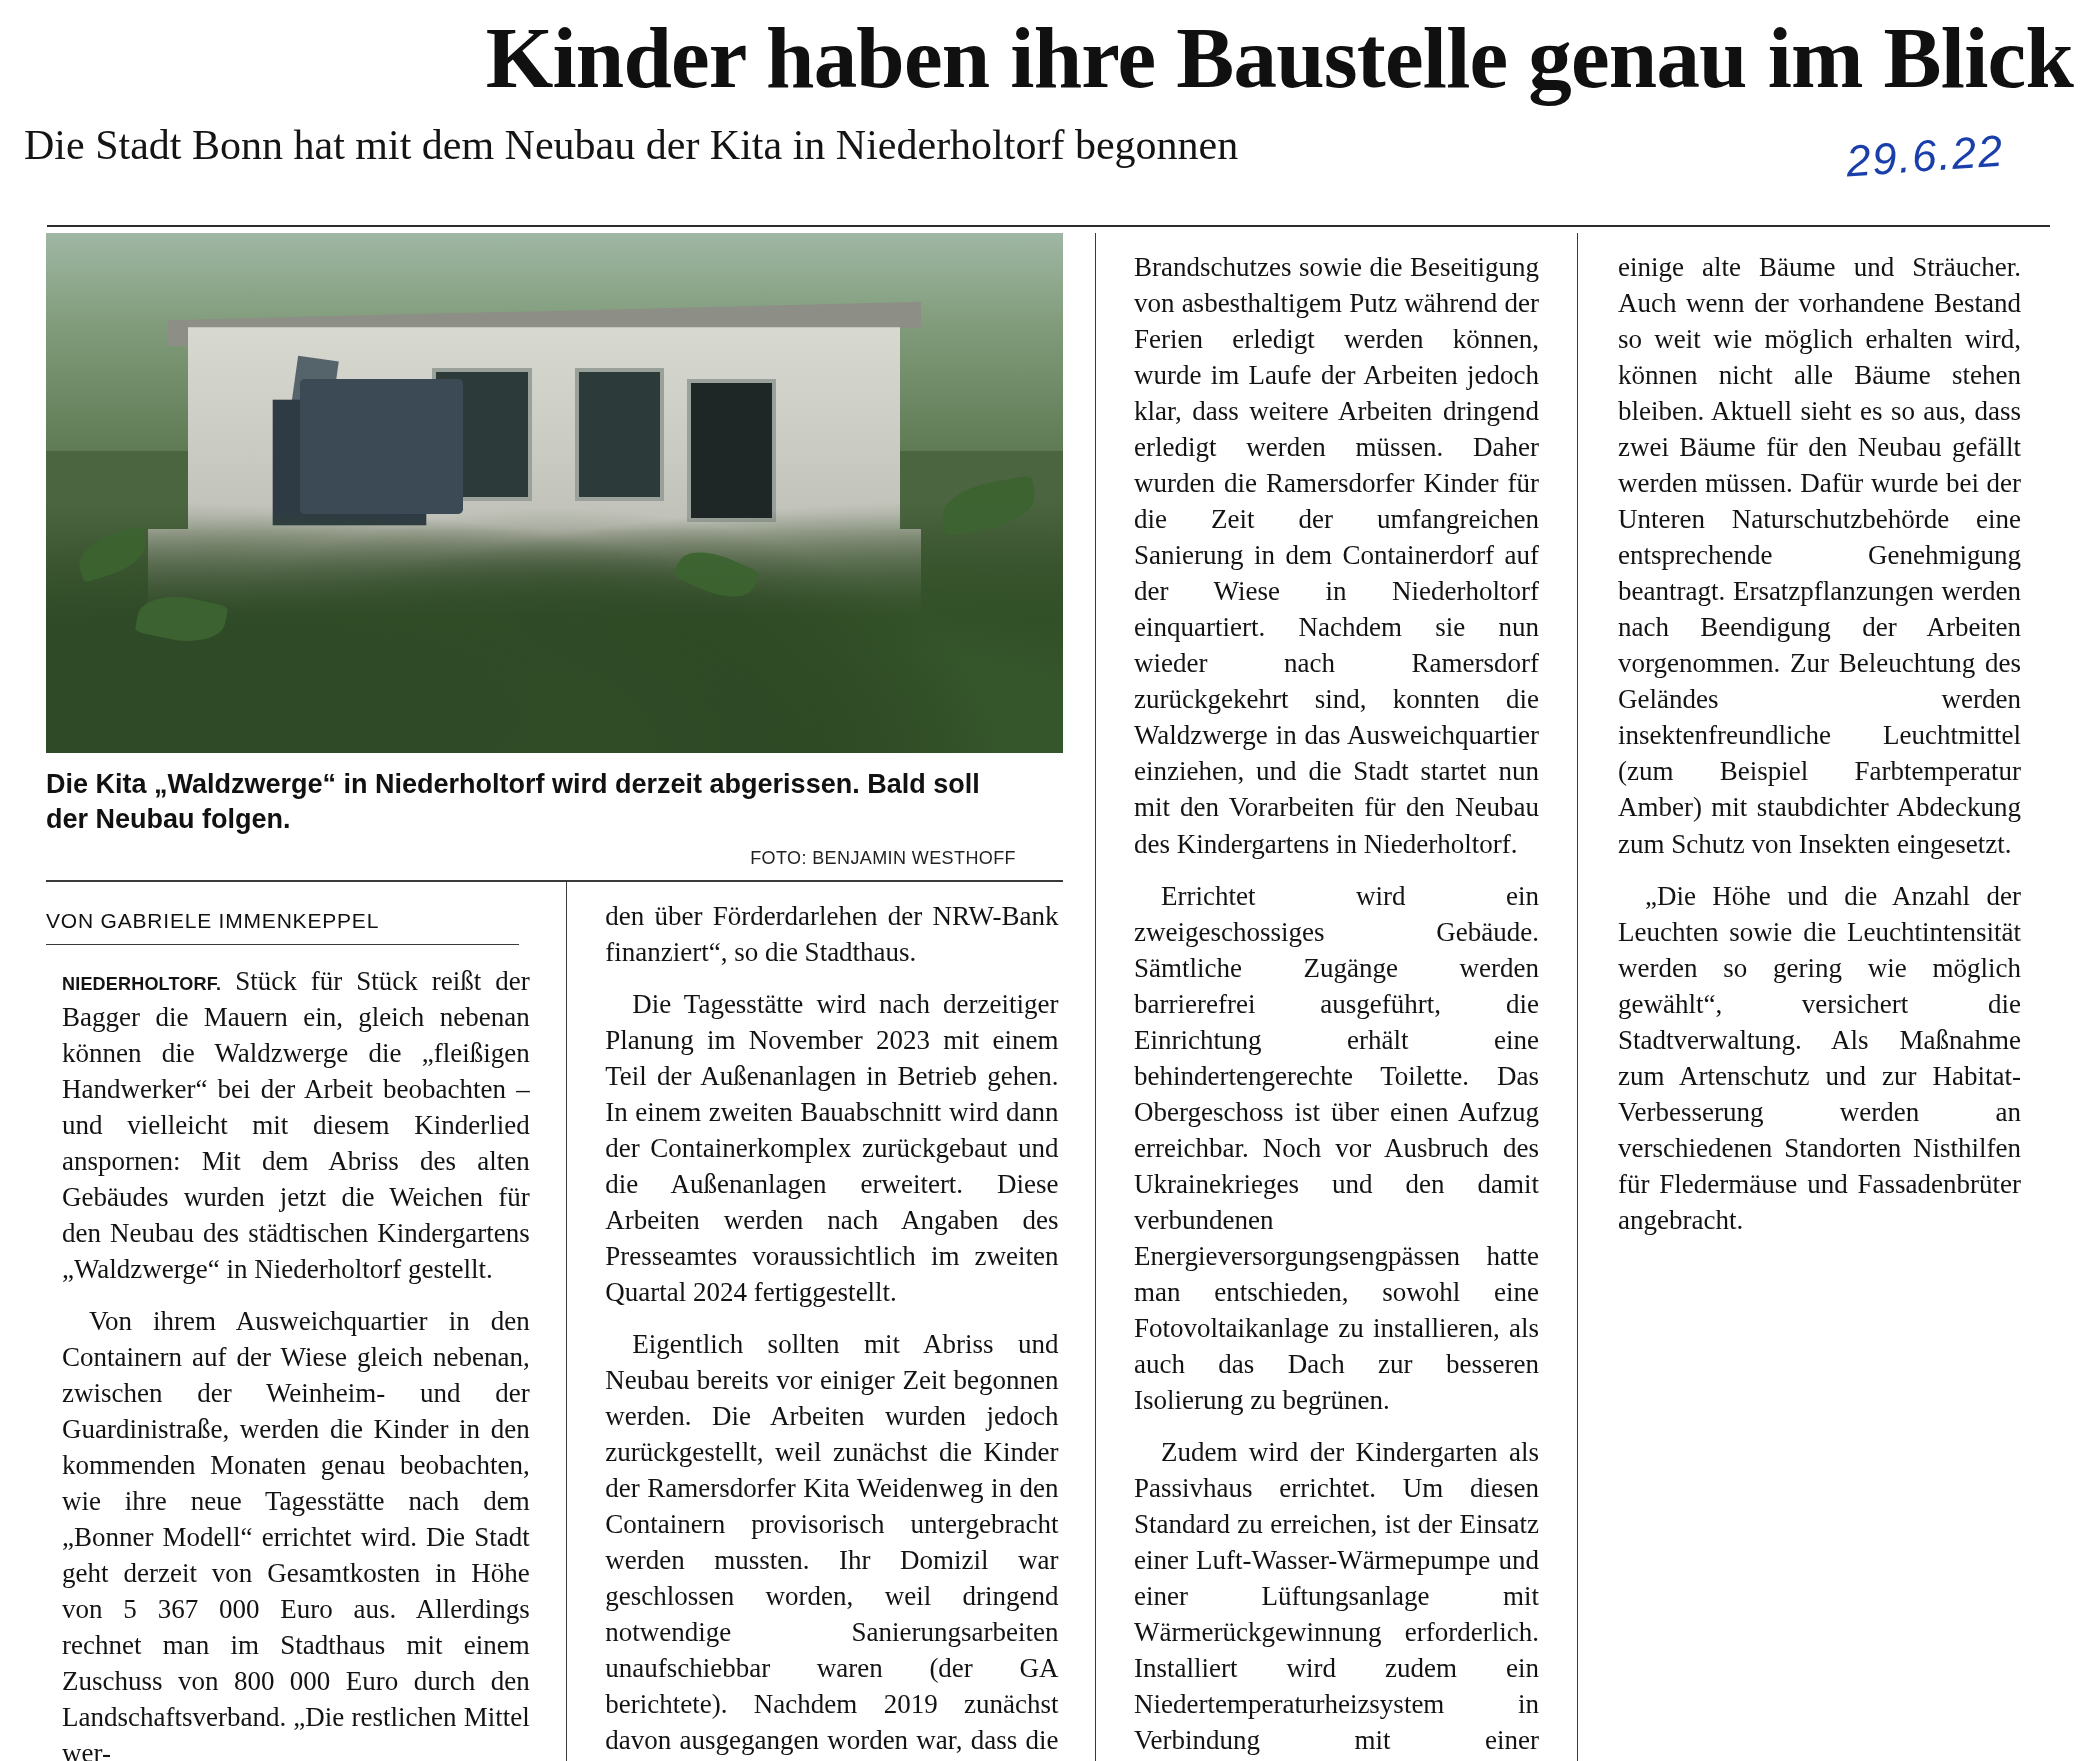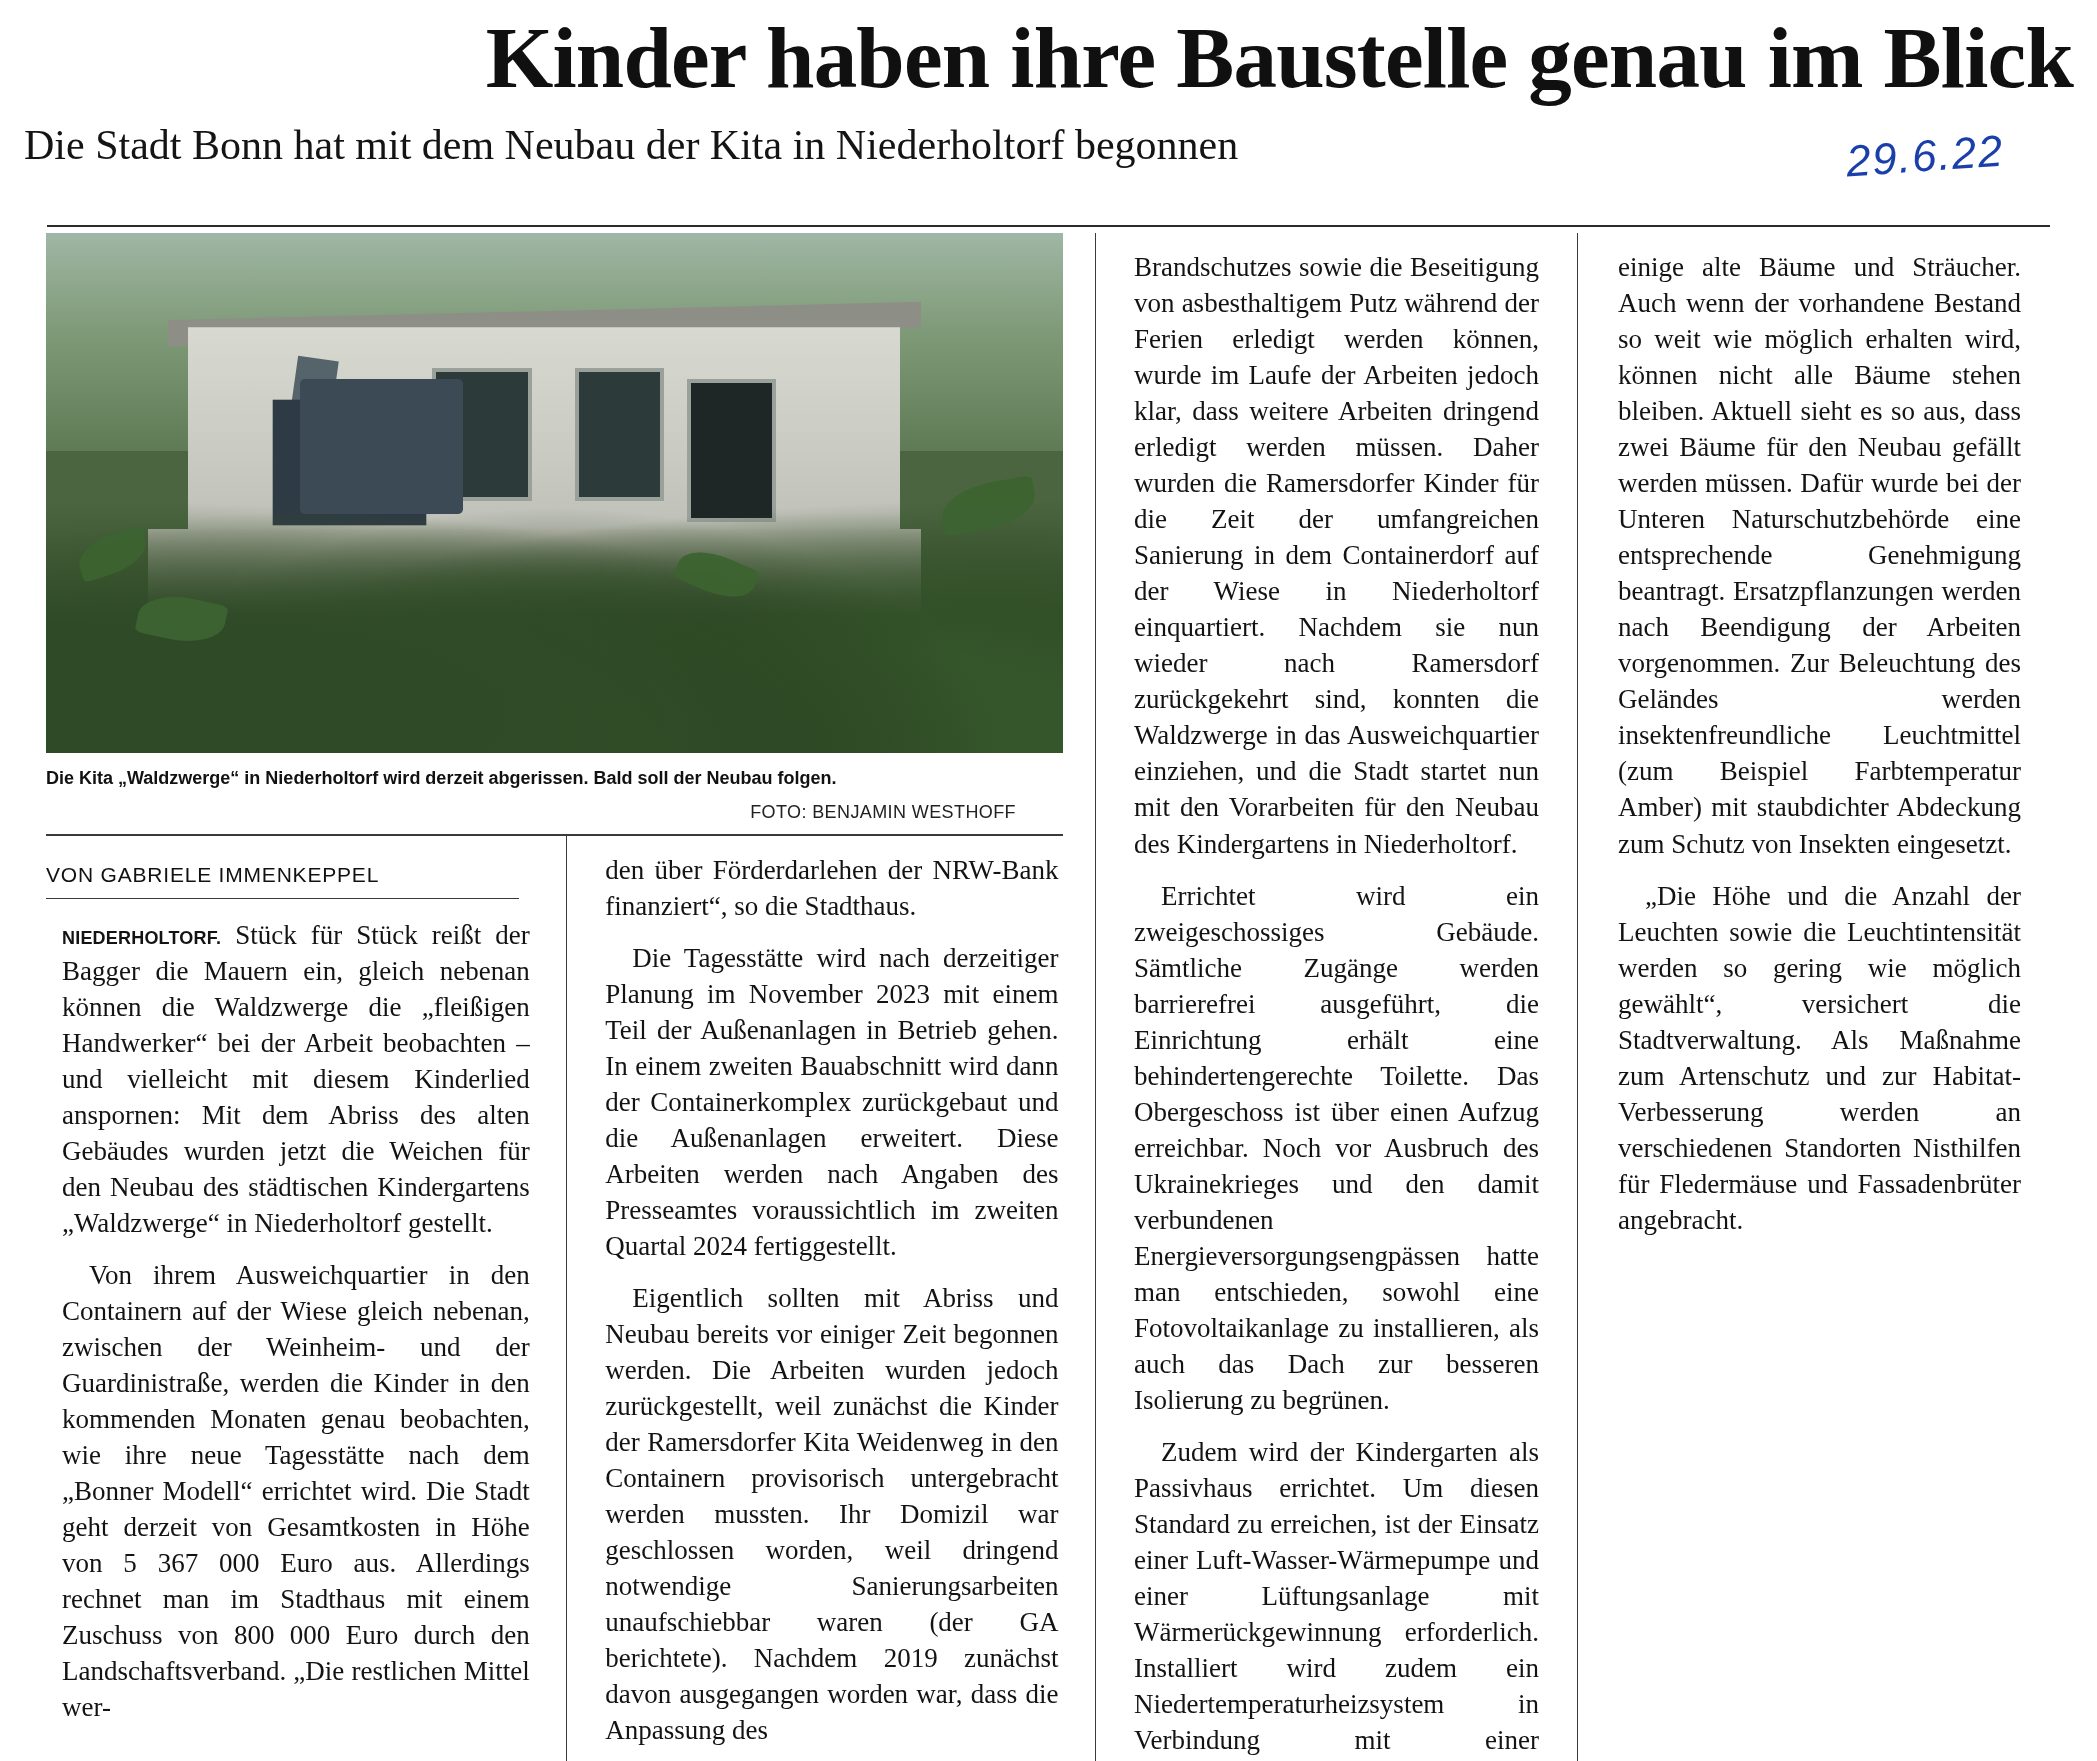--- a/index.html
+++ b/index.html
@@ -178,21 +178,21 @@
   .ph-leaf {
     position: absolute;
     background: #3c6330;
     border-radius: 60% 10% 60% 10%;
     opacity: .95;
   }
 
   .caption {
     font-family: "Liberation Sans", sans-serif;
     font-weight: bold;
-    font-size: 18px;
+    font-size: 27px;
     line-height: 1.28;
     margin-top: 14px;
     width: 970px;
     color: #111;
   }
   .credit {
     font-family: "Liberation Sans", sans-serif;
     font-size: 18px;
     letter-spacing: 0.4px;
     text-align: right;

